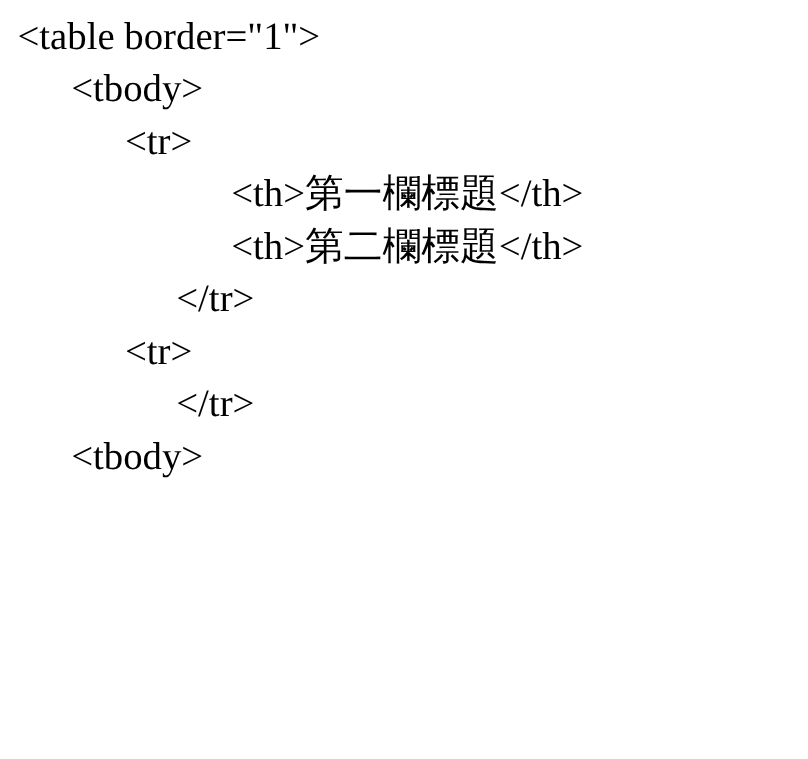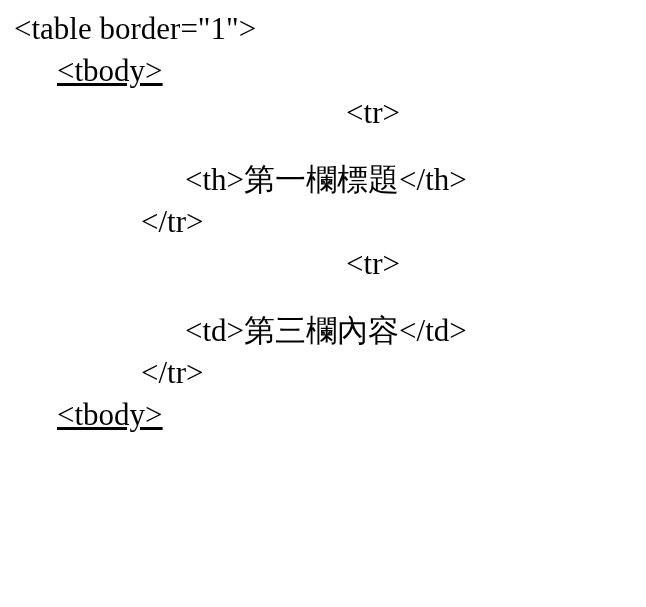--- a/index.html
+++ b/index.html
@@ -16,31 +16,31 @@
     padding: 8px 0 0 14px;
     font-family: "Liberation Serif", "DejaVu Serif", serif;
     font-size: 31px;
     line-height: 42px;
     color: #000000;
   }
   .code-line {
     white-space: pre;
   }
   .indent-0 { padding-left: 0px; }
-  .indent-1 { padding-left: 43px; text-decoration: underline; }
-  .indent-2 { padding-left: 86px; text-align: center; }
+  .indent-1 { padding-left: 43px; }
+  .indent-2 { padding-left: 86px; }
   .indent-3 { padding-left: 127px; }
-  .indent-4 { padding-left: 171px; margin-top: 25px; }
+  .indent-4 { padding-left: 171px; }
 </style>
 </head>
 <body>
 
 <div class="code-block">
   <div class="code-line indent-0">&lt;table border="1"&gt;</div>
   <div class="code-line indent-1">&lt;tbody&gt;</div>
   <div class="code-line indent-2">&lt;tr&gt;</div>
   <div class="code-line indent-4">&lt;th&gt;第一欄標題&lt;/th&gt;</div>
+  <div class="code-line indent-4">&lt;th&gt;第二欄標題&lt;/th&gt;</div>
   <div class="code-line indent-3">&lt;/tr&gt;</div>
   <div class="code-line indent-2">&lt;tr&gt;</div>
-  <div class="code-line indent-4">&lt;td&gt;第三欄內容&lt;/td&gt;</div>
   <div class="code-line indent-3">&lt;/tr&gt;</div>
   <div class="code-line indent-1">&lt;tbody&gt;</div>
 </div>
 
 </body></html>

